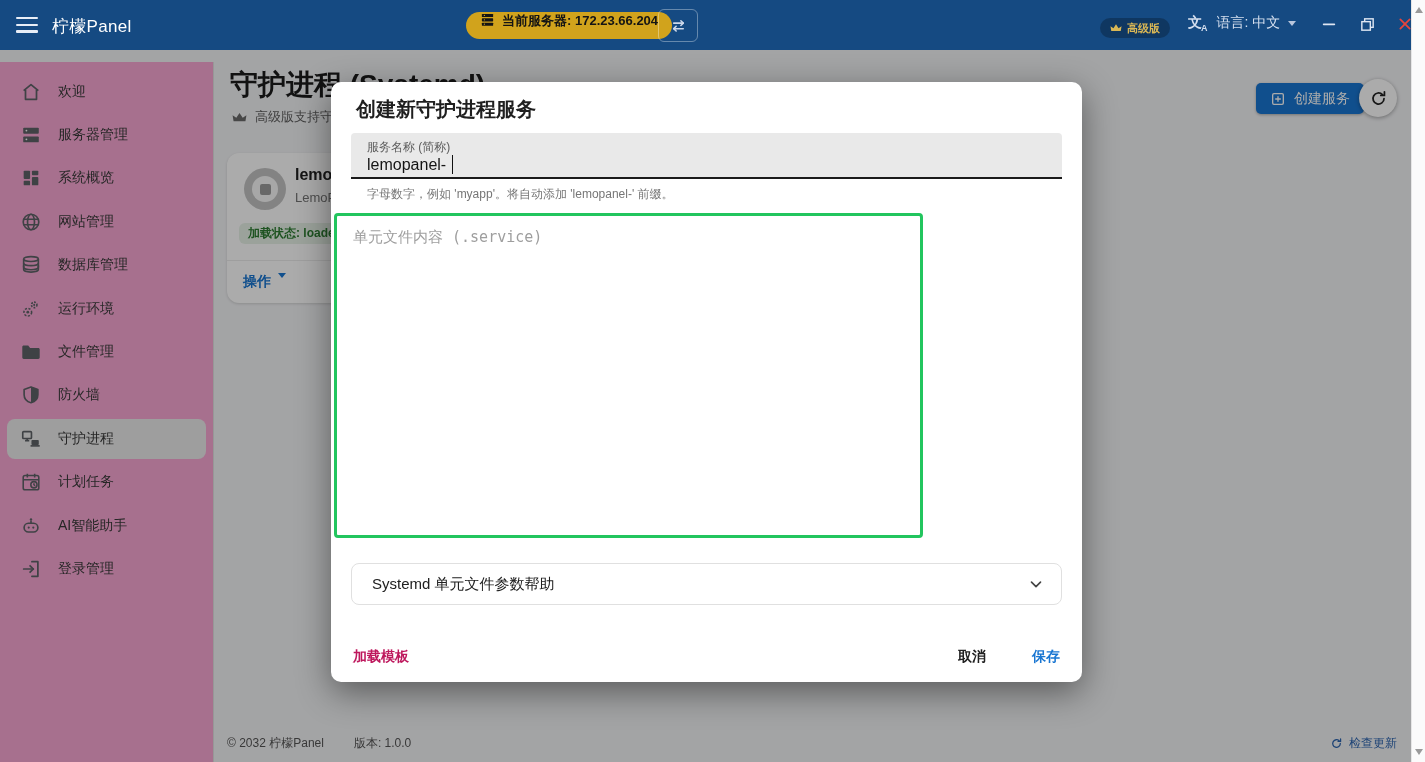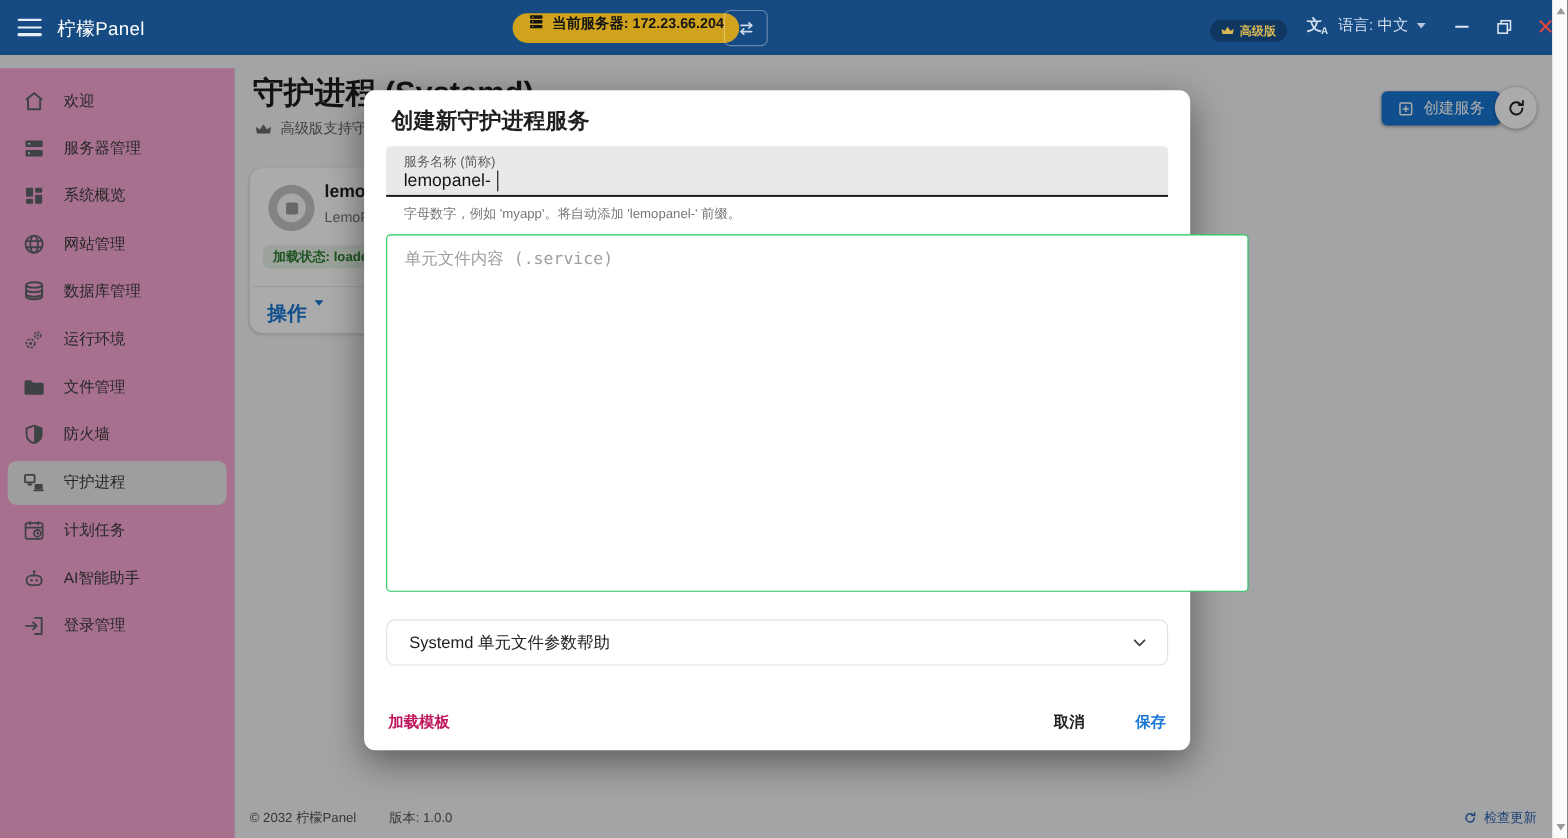--- a/index.html
+++ b/index.html
@@ -50,41 +50,41 @@
     box-shadow:0 1px 3px rgba(0,0,0,.15); }
   .avatar { position:absolute; left:17px; top:15px; width:42px; height:42px; border-radius:50%; background:#c4c4c4;
     display:flex; align-items:center; justify-content:center; }
   .avatar .inner { width:26px; height:26px; border-radius:50%; background:#fafafa; display:flex; align-items:center; justify-content:center; }
   .avatar .sq { width:11px; height:11px; background:#9c9c9c; border-radius:2px; }
   .svc-title { position:absolute; left:68px; top:13px; font-size:16px; font-weight:700; color:#212121; white-space:nowrap; }
   .svc-sub { position:absolute; left:68px; top:37px; font-size:13px; color:#757575; white-space:nowrap; }
   .status-badge { position:absolute; left:12px; top:70px; height:21px; border-radius:6px; background:#e7f2e8;
     color:#2e7d32; font-size:12px; font-weight:700; display:inline-flex; align-items:center; padding:0 9px; }
   .card-div { position:absolute; left:0; right:0; top:107px; height:1px; background:#ececec; }
-  .card-action { position:absolute; left:16px; top:120px; color:#1976d2; font-size:18px; font-weight:700;
+  .card-action { position:absolute; left:16px; top:120px; color:#1976d2; font-size:14px; font-weight:700;
     display:flex; gap:7px; cursor:pointer; }
   .caret-blue { width:0; height:0; border-left:4.5px solid transparent; border-right:4.5px solid transparent; border-top:5px solid #1976d2; }
 
   .footer { position:absolute; left:13px; top:685px; display:flex; gap:30px; color:#555; font-size:12px; }
   .update-link { position:absolute; left:1116px; top:685px; display:flex; align-items:center; gap:6px; color:#2e66b0;
     font-size:12px; cursor:pointer; }
 
   
   .scrim { position:absolute; left:0; top:50px; width:1411px; height:712px; background:rgba(0,0,0,.33); z-index:40; }
   .modal { position:absolute; left:331px; top:82px; width:751px; height:600px; background:#fff; border-radius:10px;
     box-shadow:0 10px 34px rgba(0,0,0,.45); z-index:50; }
   .modal-title { position:absolute; left:25px; top:14px; font-size:20px; font-weight:600; color:#1f1f1f; }
   .name-field { position:absolute; left:20px; top:51px; width:711px; height:46px; background:#e9e9e9;
     border-radius:4px 4px 0 0; border-bottom:2px solid #1b1b1b; cursor:text; }
   .name-label { position:absolute; left:16px; top:6px; font-size:12px; color:#5c5c5c; }
   .name-value { position:absolute; left:16px; top:22px; font-size:16px; color:#141414; white-space:pre; display:flex; align-items:center; }
   .caret-bar { display:inline-block; width:1.5px; height:19px; background:#111; margin-left:1px; }
   .helper { position:absolute; left:36px; top:104px; font-size:12px; color:#767676; }
-  .unit-area { position:absolute; left:20px; top:131px; width:784px; height:325px; background:#fff;
-    border:1px solid #22c55e; border-radius:4px; cursor:text; }
+  .unit-area { position:absolute; left:3px; top:131px; width:589px; height:325px; background:#fff;
+    border:3px solid #22c55e; border-radius:4px; cursor:text; }
   .unit-ph { position:absolute; left:16px; top:12px; font-size:15px; color:#9e9e9e;
     font-family:"DejaVu Sans Mono","Liberation Mono",monospace; }
   .help-panel { position:absolute; left:20px; top:481px; width:711px; height:42px; border:1px solid #e0e0e0;
     border-radius:8px; display:flex; align-items:center; justify-content:space-between; padding:0 16px 0 20px;
     cursor:pointer; background:#fff; }
   .help-label { font-size:15px; color:#212121; }
   .modal-actions { position:absolute; left:0; right:0; top:556px; height:44px; }
   .btn-text { position:absolute; font-size:14px; font-weight:700; padding:8px 8px; border:none; background:none;
     cursor:pointer; border-radius:4px; }
   .load-tpl { left:14px; top:2px; color:#be185d; }

